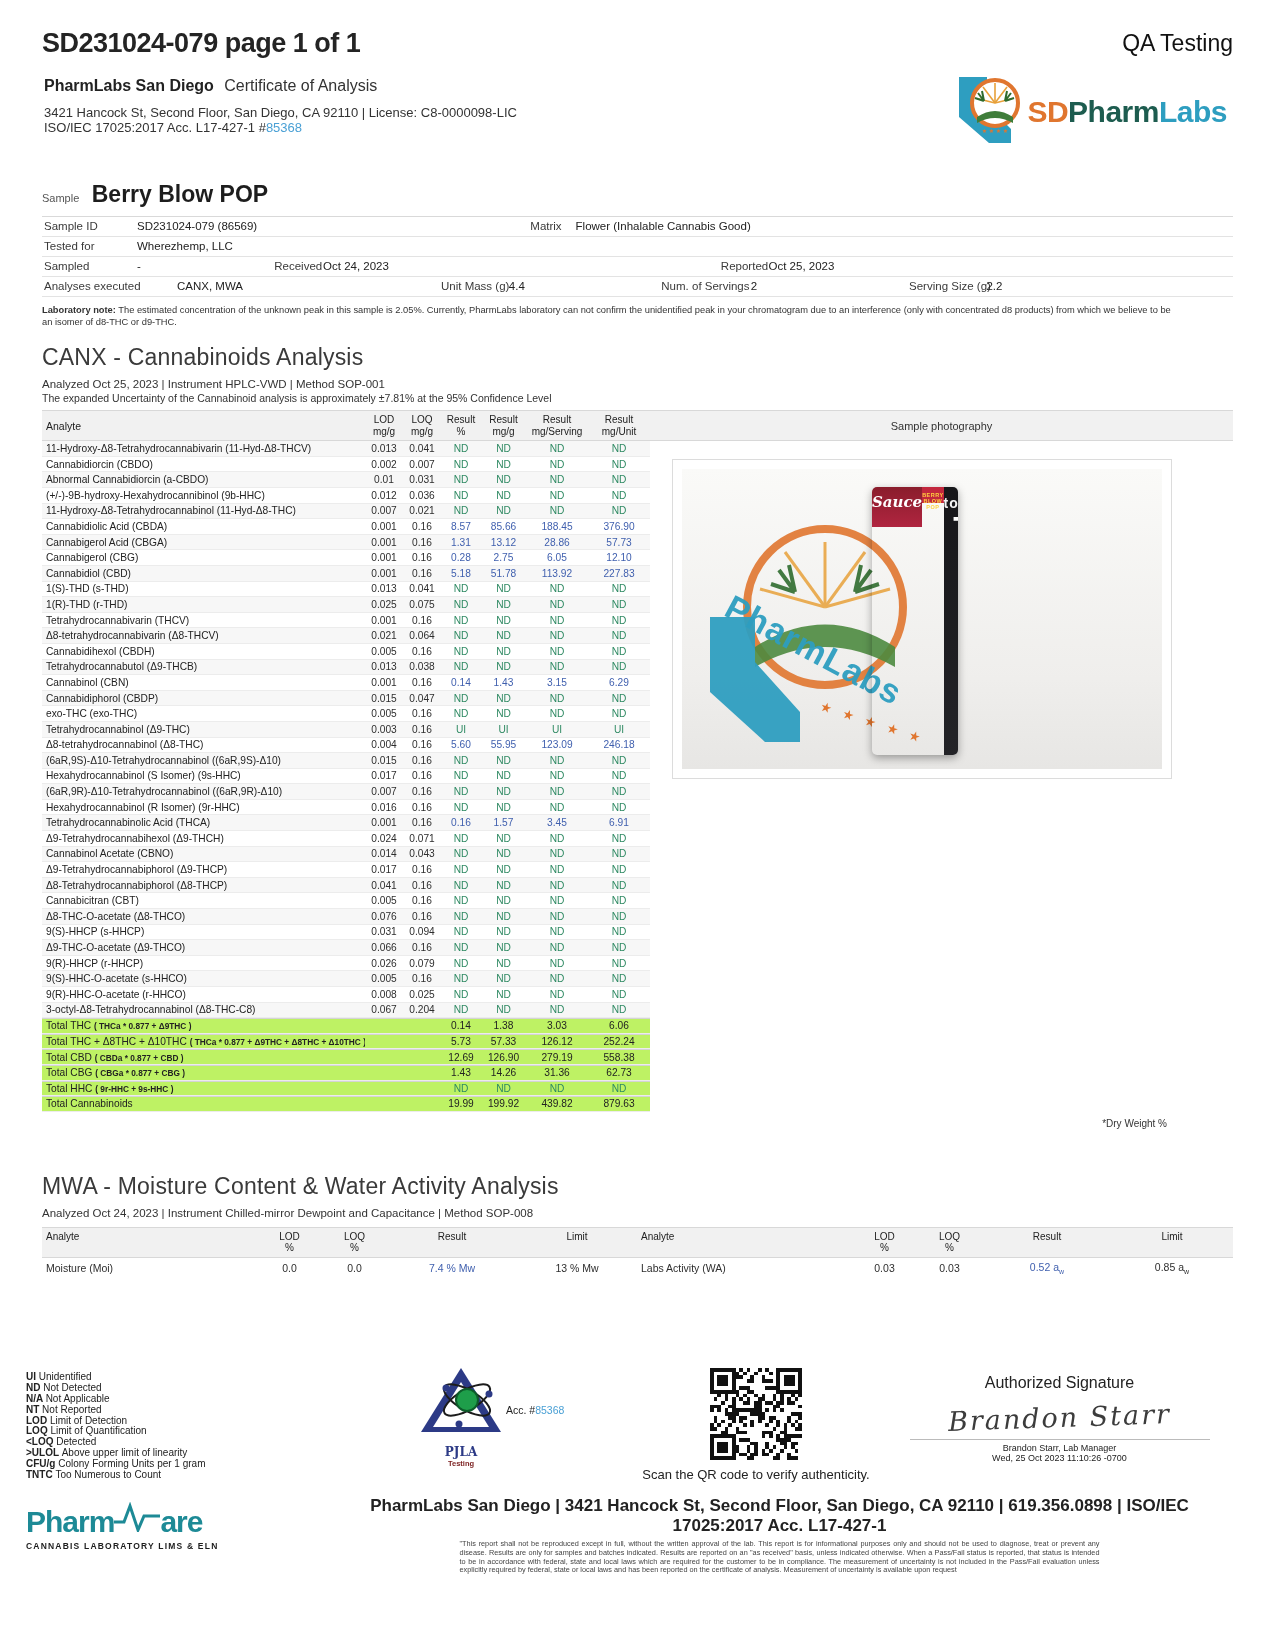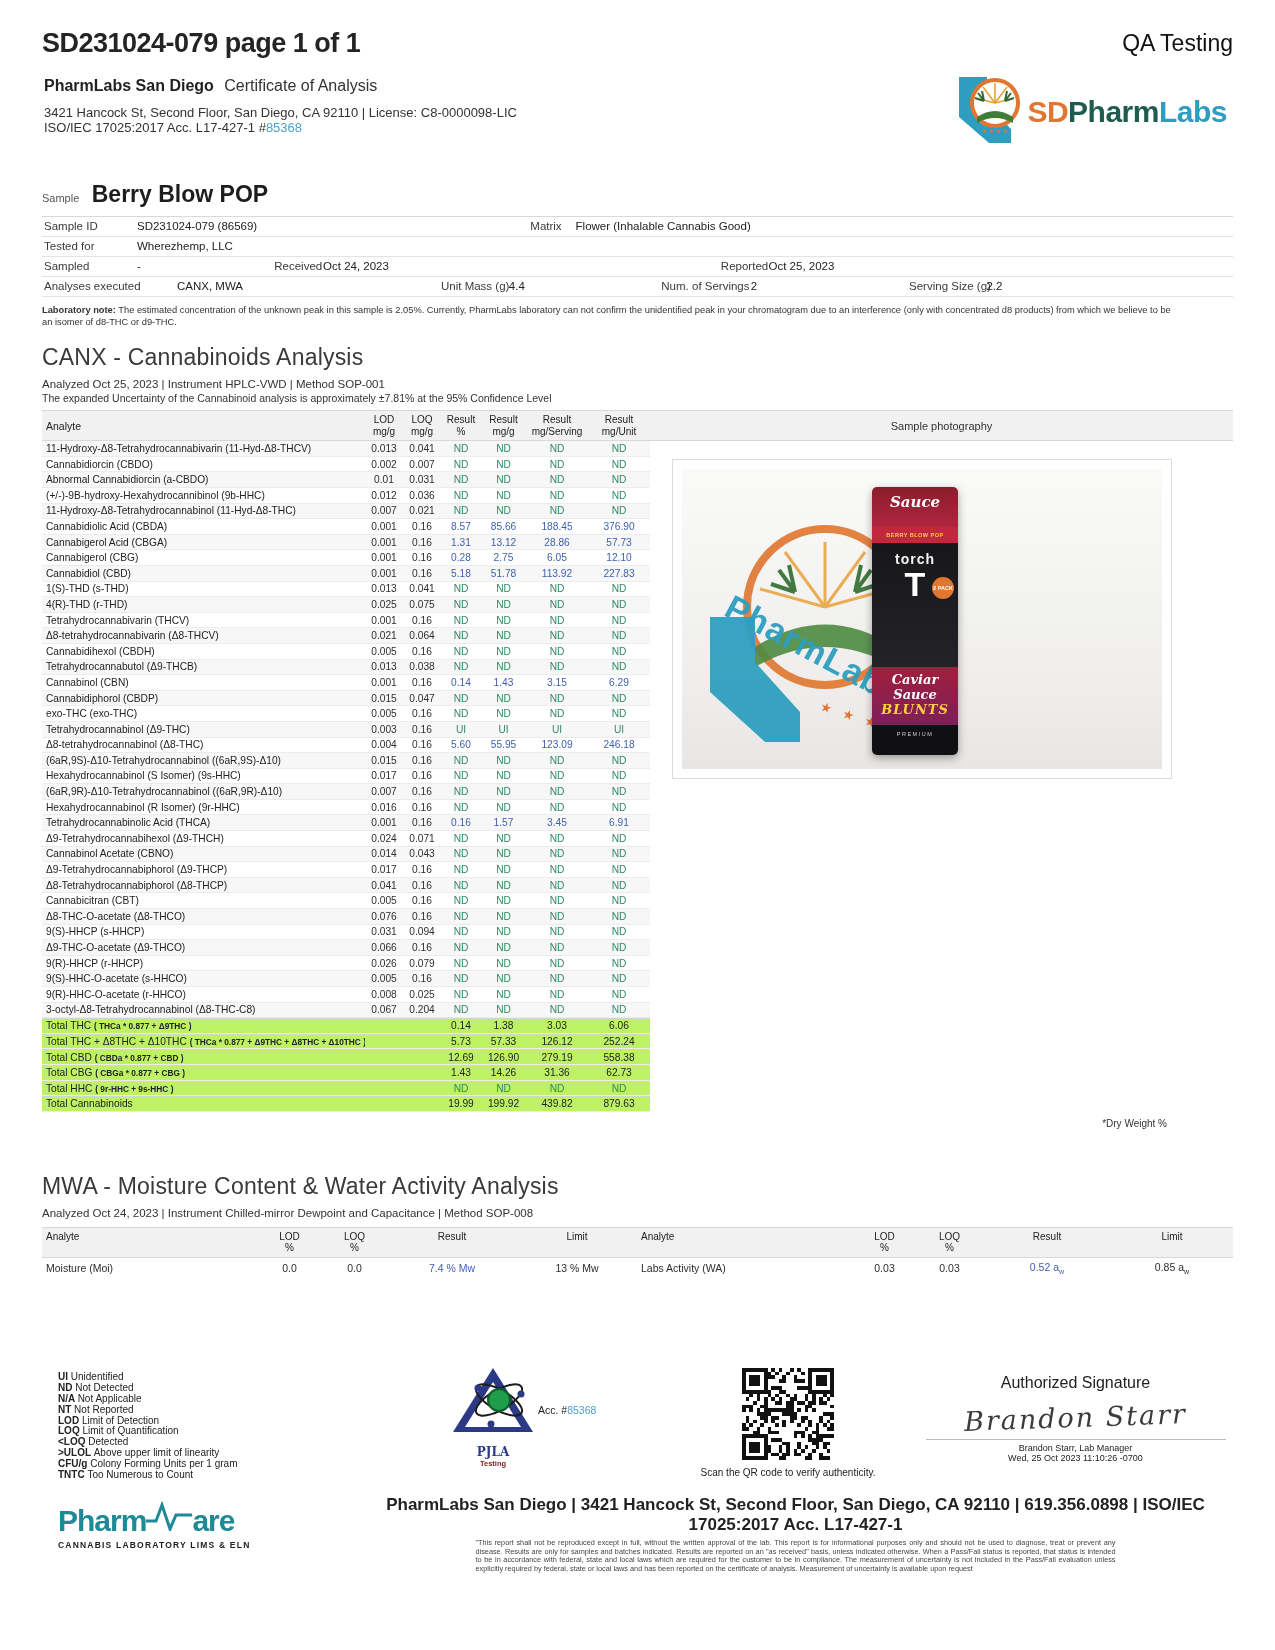--- a/index.html
+++ b/index.html
@@ -75,21 +75,21 @@
   .canx-photo-cell { flex:1; padding:18px 0 0 22px; }
   .photo-box { width:500px; border:1px solid #dcdcdc; background:#fff; padding:9px; }
   .photo { position:relative; height:300px; background:linear-gradient(180deg,#fafaf8 0%,#efeeec 70%,#e7e6e4 100%); overflow:hidden; }
 
   
   .wm { position:absolute; left:18px; top:28px; width:250px; height:250px; }
   .wm-text { position:absolute; left:28px; top:88px; font-size:34px; font-weight:700; color:#2e9ec0; transform:rotate(28deg); transform-origin:left center; letter-spacing:1px; opacity:0.95; }
   .wm-stars { position:absolute; left:118px; top:218px; color:#e0762f; font-size:13px; letter-spacing:4px; transform:rotate(18deg); }
 
   
-  .pkg { position:absolute; left:190px; top:18px; width:86px; height:268px; border-radius:5px; overflow:hidden; box-shadow:0 3px 8px rgba(0,0,0,0.35); display:flex; flex-direction:column; }
+  .pkg { position:absolute; left:190px; top:18px; width:86px; height:268px; border-radius:5px; overflow:hidden; box-shadow:0 3px 8px rgba(0,0,0,0.35); display:flex; flex-direction:row; }
   .pkg-top { height:40px; background:linear-gradient(180deg,#8a1d2c,#b02540); color:#fff; font-family:"DejaVu Serif",serif; font-style:italic; font-weight:700; font-size:15px; text-align:center; padding-top:6px; }
   .pkg-flavor { height:16px; background:#c2273d; color:#ffd23e; font-size:5.5px; letter-spacing:0.5px; text-align:center; padding-top:5px; font-weight:700; }
   .pkg-mid { position:relative; flex:1; background:linear-gradient(180deg,#17171a,#232327); color:#fff; text-align:center; }
   .pkg-torch { font-size:14px; font-weight:700; letter-spacing:1px; margin-top:8px; color:#f4f4f4; }
   .pkg-t { font-size:34px; font-weight:700; color:#fff; line-height:1.05; }
   .pkg-badge { position:absolute; right:4px; top:34px; width:22px; height:22px; border-radius:50%; background:#e0762f; color:#fff; font-size:5.5px; font-weight:700; display:flex; align-items:center; justify-content:center; text-align:center; line-height:1.1; }
   .pkg-sauce { height:58px; background:linear-gradient(180deg,#a11f3c,#7c1f5a); text-align:center; }
   .pkg-sauce .script { font-family:"DejaVu Serif",serif; font-style:italic; font-weight:700; font-size:13px; color:#fff; padding-top:5px; }
   .pkg-blunts { font-family:"DejaVu Serif",serif; font-style:italic; font-weight:700; font-size:13px; color:#ffd23e; letter-spacing:1px; }
   .pkg-bot { height:30px; background:#101013; color:#cfcfcf; font-size:5.5px; letter-spacing:1.5px; text-align:center; padding-top:6px; }
@@ -102,33 +102,33 @@
   .mwa-head { display:flex; background:#f1f1f1; border-top:1px solid #d8d8d8; border-bottom:1px solid #d8d8d8; padding:3px 0; }
   .mwa-row { display:flex; align-items:center; height:20px; }
   .mcell { font-size:10.5px; text-align:center; }
   .m-an { width:215px; text-align:left; padding-left:4px; }
   .m-lod { width:65px; } .m-loq { width:65px; } .m-res { width:130px; } .m-lim { width:120px; }
   .mwa-head .mcell { font-size:10px; line-height:1.15; color:#222; }
   .mwa-head .l2 { display:block; }
   sub.aw { font-size:7px; }
 
   
-  .footer { position:absolute; left:58px; right:42px; top:1362px; }
+  .footer { position:absolute; left:26px; right:42px; top:1362px; }
   .footer-cols { display:flex; }
   .legend { width:330px; font-size:10px; line-height:1.04; color:#222; padding-top:10px; }
   .legend li { list-style:none; margin-bottom:0.5px; }
   .legend b { font-weight:700; }
 
   .pjla { width:210px; text-align:center; padding-top:4px; position:relative; }
   .pjla-acc { position:absolute; left:150px; top:42px; font-size:10.5px; white-space:nowrap; color:#222; }
   .pjla-name { font-size:12px; font-weight:700; color:#2c3a86; margin-top:1px; font-family:"DejaVu Serif",serif; }
   .pjla-sub { font-size:7.5px; color:#7a1d1d; font-weight:700; }
 
   .qr-zone { width:260px; text-align:center; padding-top:6px; margin-left:60px; }
-  .qr-caption { font-size:10px; color:#222; margin-top:3px; }
+  .qr-caption { font-size:13px; color:#222; margin-top:3px; }
 
   .sig-zone { flex:1; text-align:center; padding-top:12px; }
   .sig-label { font-size:16px; color:#222; }
   .sig-script { font-family:"DejaVu Serif",serif; font-style:italic; font-size:27px; color:#3c3c3c; margin-top:10px; letter-spacing:2px; transform:rotate(-2deg); }
   .sig-rule { border-top:1px solid #bbb; width:300px; margin:6px auto 3px auto; }
   .sig-name { font-size:9px; color:#222; }
   .sig-date { font-size:9px; color:#222; }
 
   .footer-bottom { display:flex; margin-top:14px; }
   .pharmware { width:300px; padding-top:6px; }
@@ -324,21 +324,21 @@
             <div class="crow">
               <span class="cell c-an">1(S)-THD (s-THD)</span>
               <span class="cell c-lod">0.013</span>
               <span class="cell c-loq">0.041</span>
               <span class="cell c-r1 g">ND</span>
               <span class="cell c-r2 g">ND</span>
               <span class="cell c-r3 g">ND</span>
               <span class="cell c-r4 g">ND</span>
             </div>
             <div class="crow">
-              <span class="cell c-an">4(R)-THD (r-THD)</span>
+              <span class="cell c-an">1(R)-THD (r-THD)</span>
               <span class="cell c-lod">0.025</span>
               <span class="cell c-loq">0.075</span>
               <span class="cell c-r1 g">ND</span>
               <span class="cell c-r2 g">ND</span>
               <span class="cell c-r3 g">ND</span>
               <span class="cell c-r4 g">ND</span>
             </div>
             <div class="crow">
               <span class="cell c-an">Tetrahydrocannabivarin (THCV)</span>
               <span class="cell c-lod">0.001</span>

